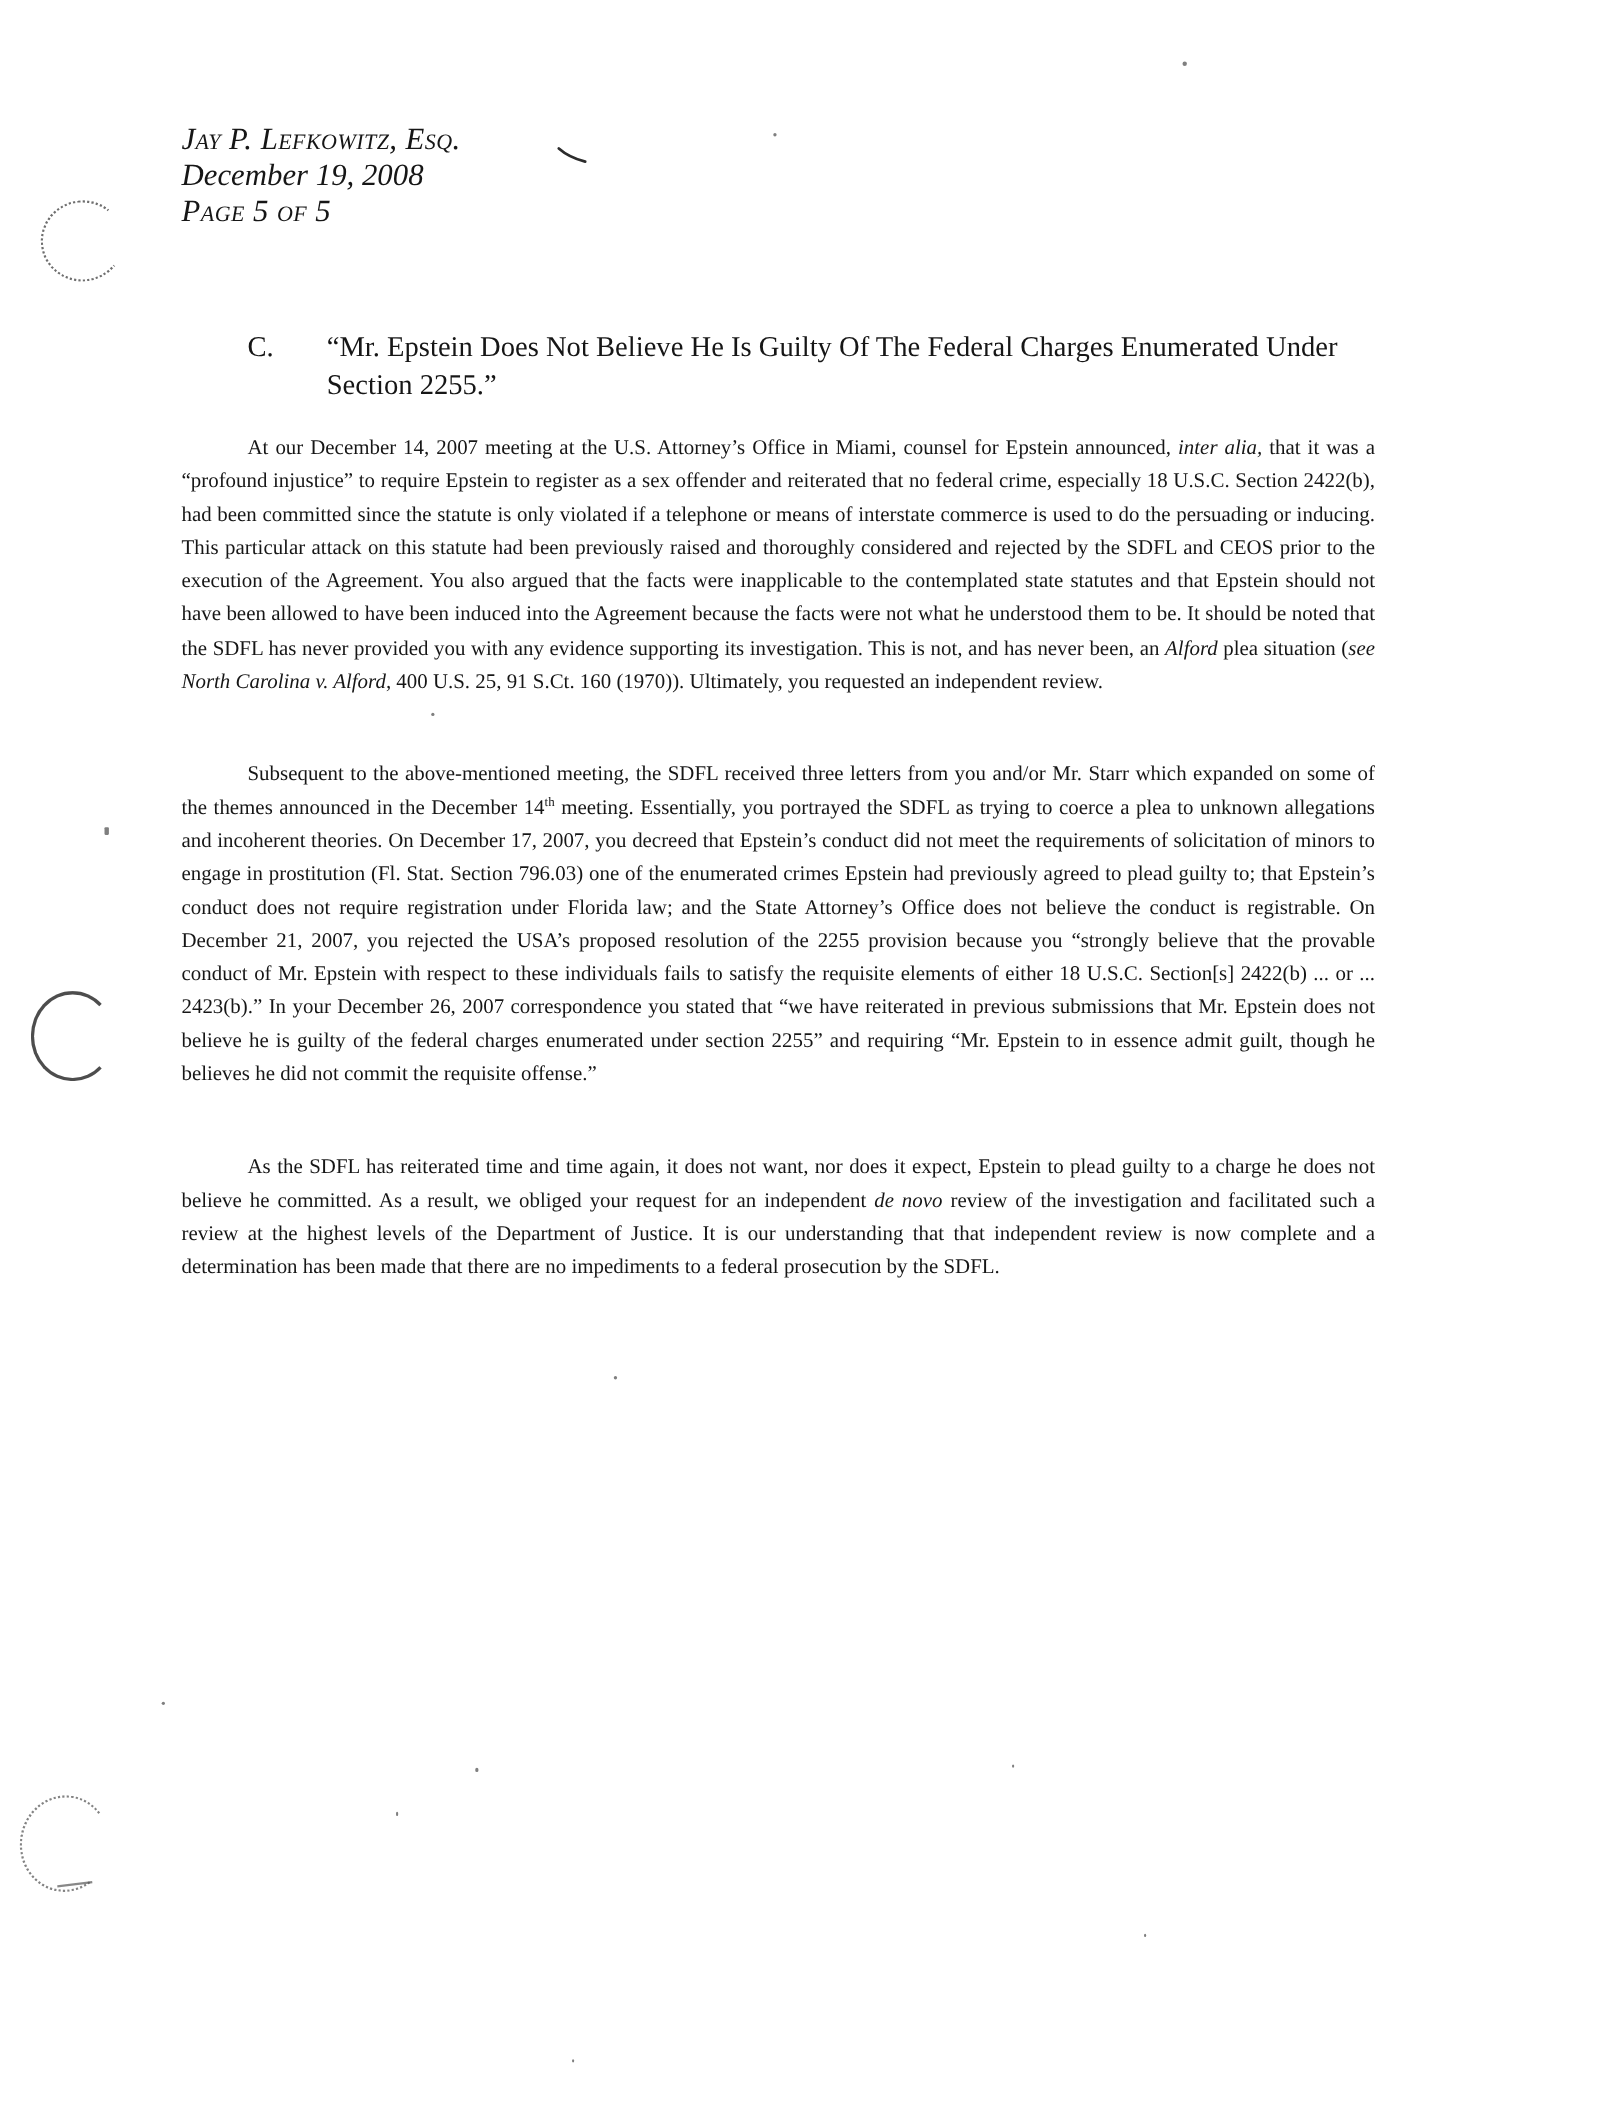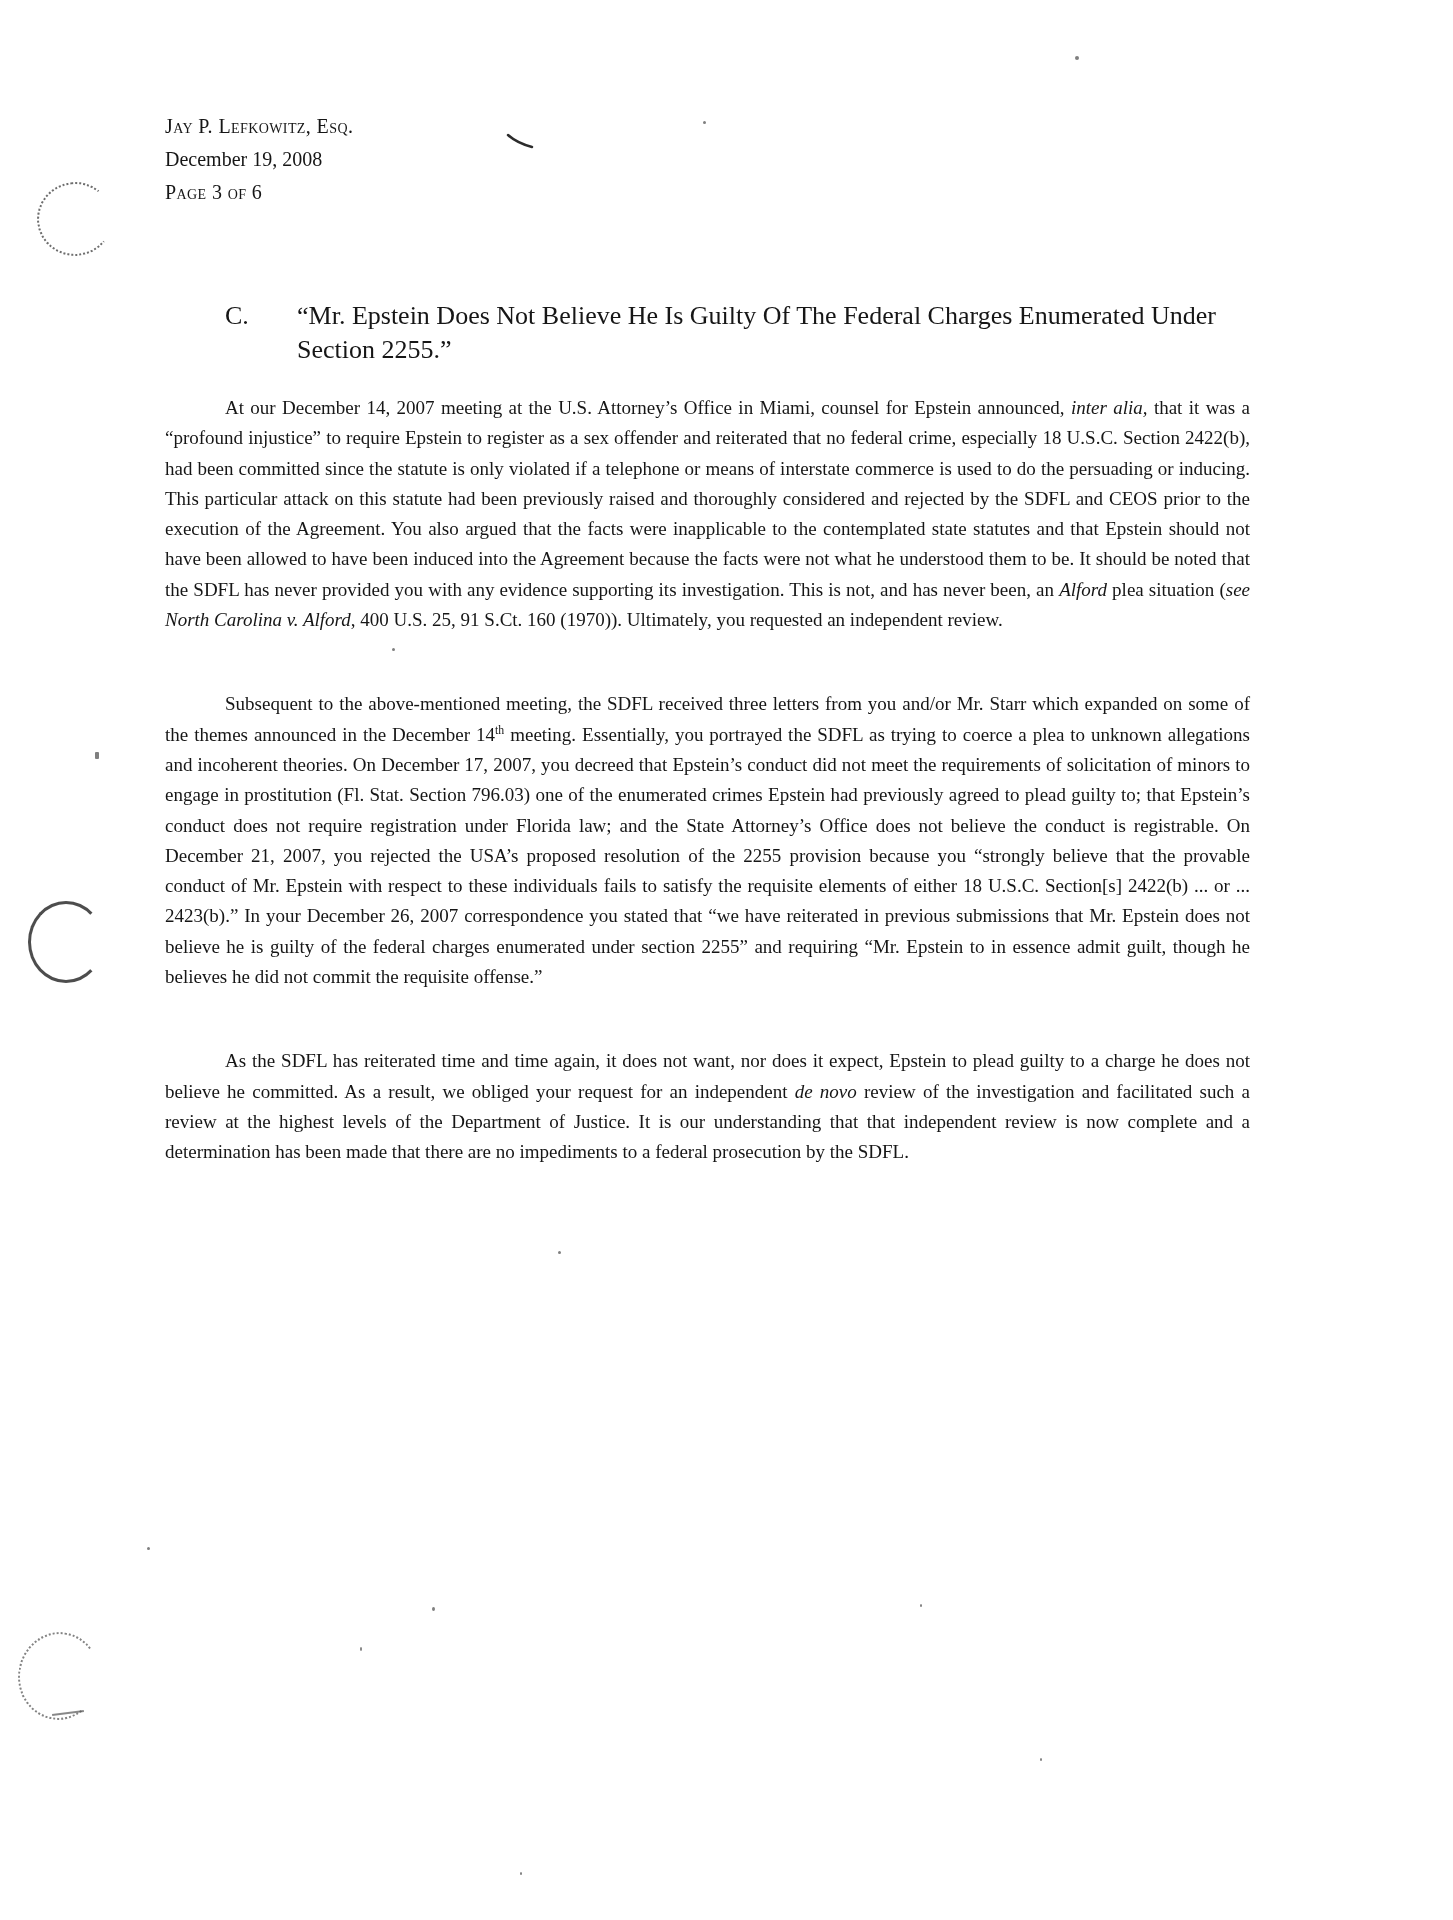--- a/index.html
+++ b/index.html
@@ -7,21 +7,21 @@
     position:relative;
     width:1453px; height:1920px;
     background:#ffffff;
     font-family:"Liberation Serif","DejaVu Serif",serif;
     color:#161616;
     overflow:hidden;
     margin:0 auto;
   }
   .content { position:absolute; left:165px; top:110px; width:1085px; }
 
-  .letter-header { font-size:20px; line-height:33px; }
+  .letter-header { font-size:28px; line-height:33px;font-style:italic; }
   .smallcaps { font-variant:small-caps; letter-spacing:0.4px; }
 
   .section-heading {
     margin-top:90px;
     display:flex;
     font-size:26px;
     line-height:34px;
   }
   .section-label { margin-left:60px; width:72px; flex:none; }
   .section-title { width:975px; }
@@ -109,21 +109,21 @@
   <div class="speck" style="left:920px;top:1604px;width:2px;height:3px;"></div>
   <div class="speck" style="left:1040px;top:1758px;width:2px;height:3px;"></div>
   <div class="speck" style="left:520px;top:1872px;width:2px;height:3px;"></div>
   <div class="speck" style="left:250px;top:2180px;width:0;height:0;"></div>
 
   <div class="content">
 
     <div class="letter-header">
       <div class="smallcaps">Jay P. Lefkowitz, Esq.</div>
       <div>December 19, 2008</div>
-      <div class="smallcaps">Page 3 of 6</div>
+      <div class="smallcaps">Page 5 of 5</div>
     </div>
 
     <div class="section-heading">
       <div class="section-label">C.</div>
       <div class="section-title">“Mr. Epstein Does Not Believe He Is Guilty Of The Federal Charges Enumerated Under Section 2255.”</div>
     </div>
 
     <div class="letter-body">
         <p><span>At our December 14, 2007 meeting at the U.S. Attorney’s Office in Miami, counsel for Epstein announced, </span><i>inter alia,</i><span> that it was a “profound injustice” to require Epstein to register as a sex offender and reiterated that no federal crime, especially 18 U.S.C. Section 2422(b), had been committed since the statute is only violated if a telephone or means of interstate commerce is used to do the persuading or inducing. This particular attack on this statute had been previously raised and thoroughly considered and rejected by the SDFL and CEOS prior to the execution of the Agreement. You also argued that the facts were inapplicable to the contemplated state statutes and that Epstein should not have been allowed to have been induced into the Agreement because the facts were not what he understood them to be. It should be noted that the SDFL has never provided you with any evidence supporting its investigation. This is not, and has never been, an </span><i>Alford</i><span> plea situation (</span><i>see North Carolina v. Alford</i><span>, 400 U.S. 25, 91 S.Ct. 160 (1970)). Ultimately, you requested an independent review.</span></p>
         <p><span>Subsequent to the above-mentioned meeting, the SDFL received three letters from you and/or Mr. Starr which expanded on some of the themes announced in the December 14</span><sup>th</sup><span> meeting. Essentially, you portrayed the SDFL as trying to coerce a plea to unknown allegations and incoherent theories. On December 17, 2007, you decreed that Epstein’s conduct did not meet the requirements of solicitation of minors to engage in prostitution (Fl. Stat. Section 796.03) one of the enumerated crimes Epstein had previously agreed to plead guilty to; that Epstein’s conduct does not require registration under Florida law; and the State Attorney’s Office does not believe the conduct is registrable. On December 21, 2007, you rejected the USA’s proposed resolution of the 2255 provision because you “strongly believe that the provable conduct of Mr. Epstein with respect to these individuals fails to satisfy the requisite elements of either 18 U.S.C. Section[s] 2422(b) ... or ... 2423(b).” In your December 26, 2007 correspondence you stated that “we have reiterated in previous submissions that Mr. Epstein does not believe he is guilty of the federal charges enumerated under section 2255” and requiring “Mr. Epstein to in essence admit guilt, though he believes he did not commit the requisite offense.”</span></p>

